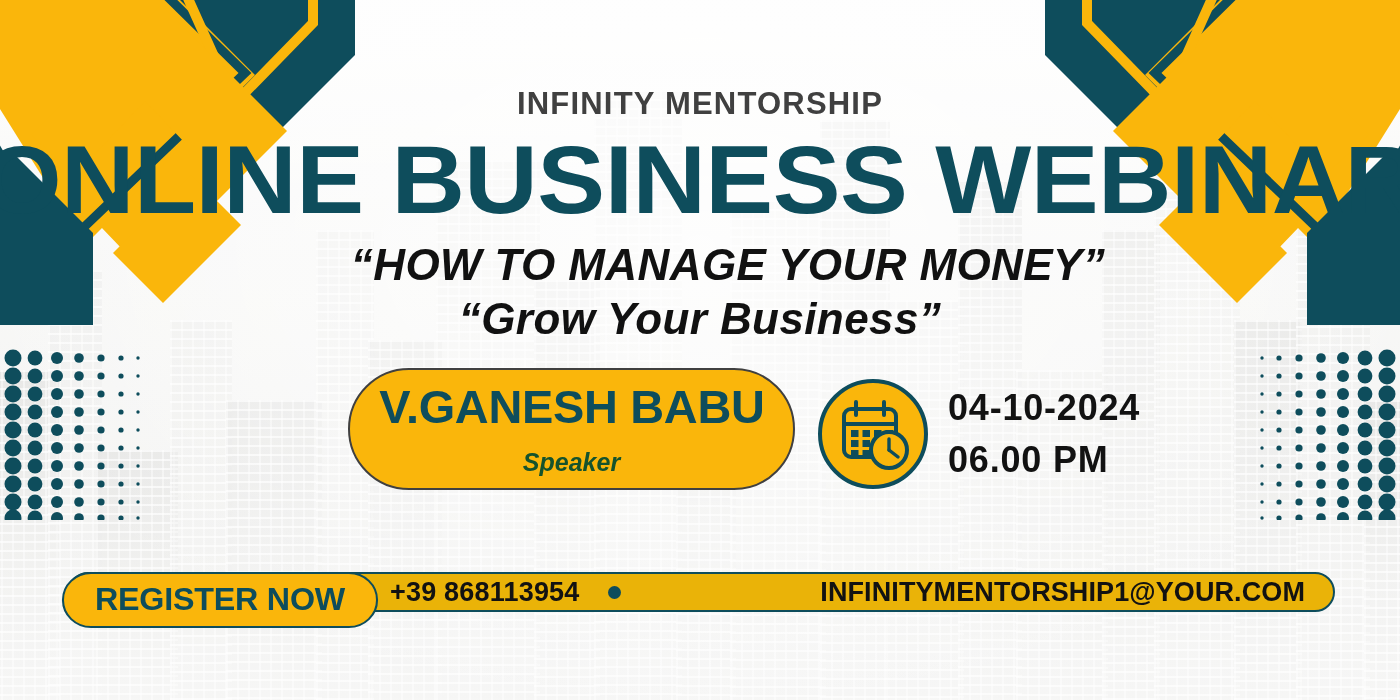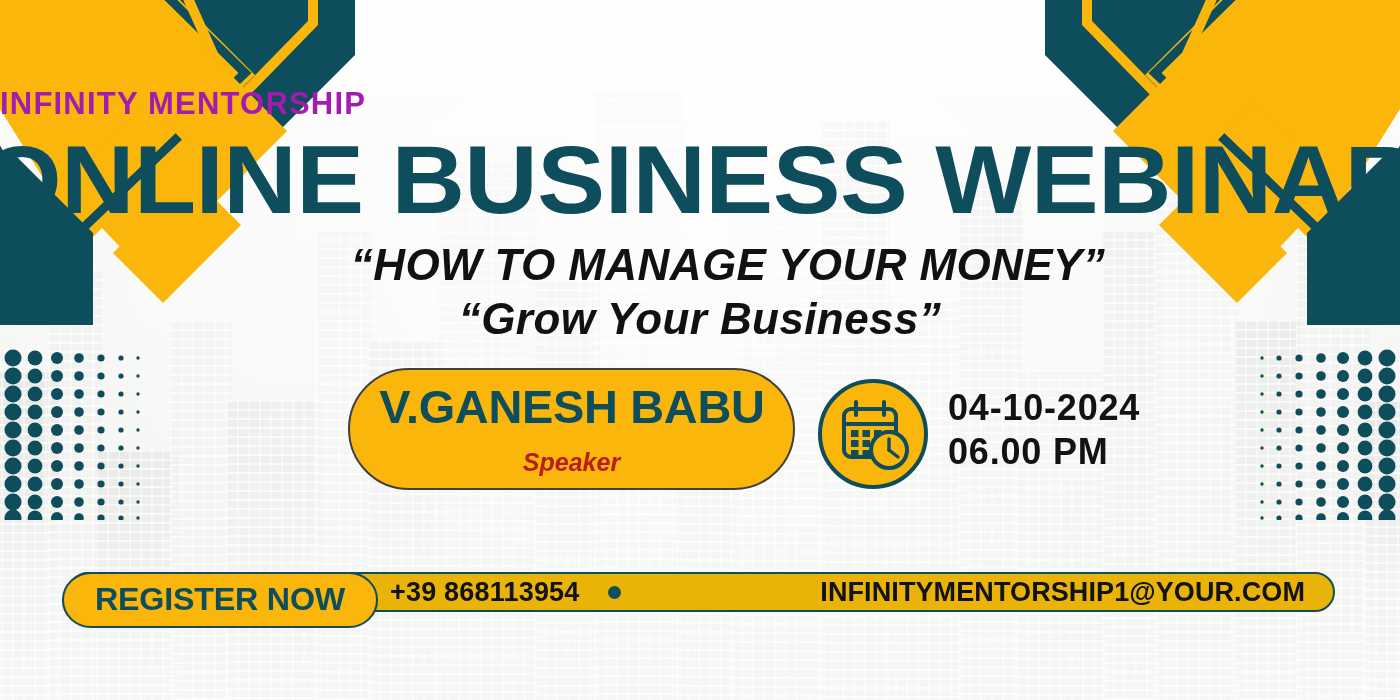--- a/index.html
+++ b/index.html
@@ -76,24 +76,25 @@
     position: relative;
     z-index: 4;
     width: 100%;
     height: 100%;
   }
   .eyebrow {
     position: absolute;
     top: 86px;
     left: 0;
     width: 100%;
+    text-align: center;
     font-size: 31px;
     font-weight: 700;
     letter-spacing: 1.2px;
-    color: #a21caf;
+    color: #404040;
     font-family: "Liberation Sans", sans-serif;
   }
   .headline {
     position: absolute;
     top: 132px;
     left: 0;
     width: 100%;
     text-align: center;
     font-size: 96px;
     line-height: 1;
@@ -155,21 +156,21 @@
     color: #0e4d5c;
     font-family: "Liberation Sans Narrow", "Liberation Sans", sans-serif;
     transform: scaleX(1.02);
     letter-spacing: -0.3px;
     line-height: 1;
   }
   .speaker-role {
     font-size: 25px;
     font-weight: 700;
     font-style: italic;
-    color: #b91c1c;
+    color: #14532d;
     line-height: 1;
     margin-top: 18px;
   }
 
   
   .cal-circle {
     position: absolute;
     left: 818px;
     top: 379px;
     width: 110px;
@@ -181,21 +182,21 @@
     display: flex;
     align-items: center;
     justify-content: center;
   }
   .datetime {
     position: absolute;
     left: 948px;
     top: 388px;
     display: flex;
     flex-direction: column;
-    gap: 4px;
+    gap: 12px;
     justify-content: flex-end;
   }
   .datetime div {
     font-size: 36px;
     font-weight: 700;
     color: #121212;
     letter-spacing: .8px;
     line-height: 1.12;
     white-space: nowrap;
   }

